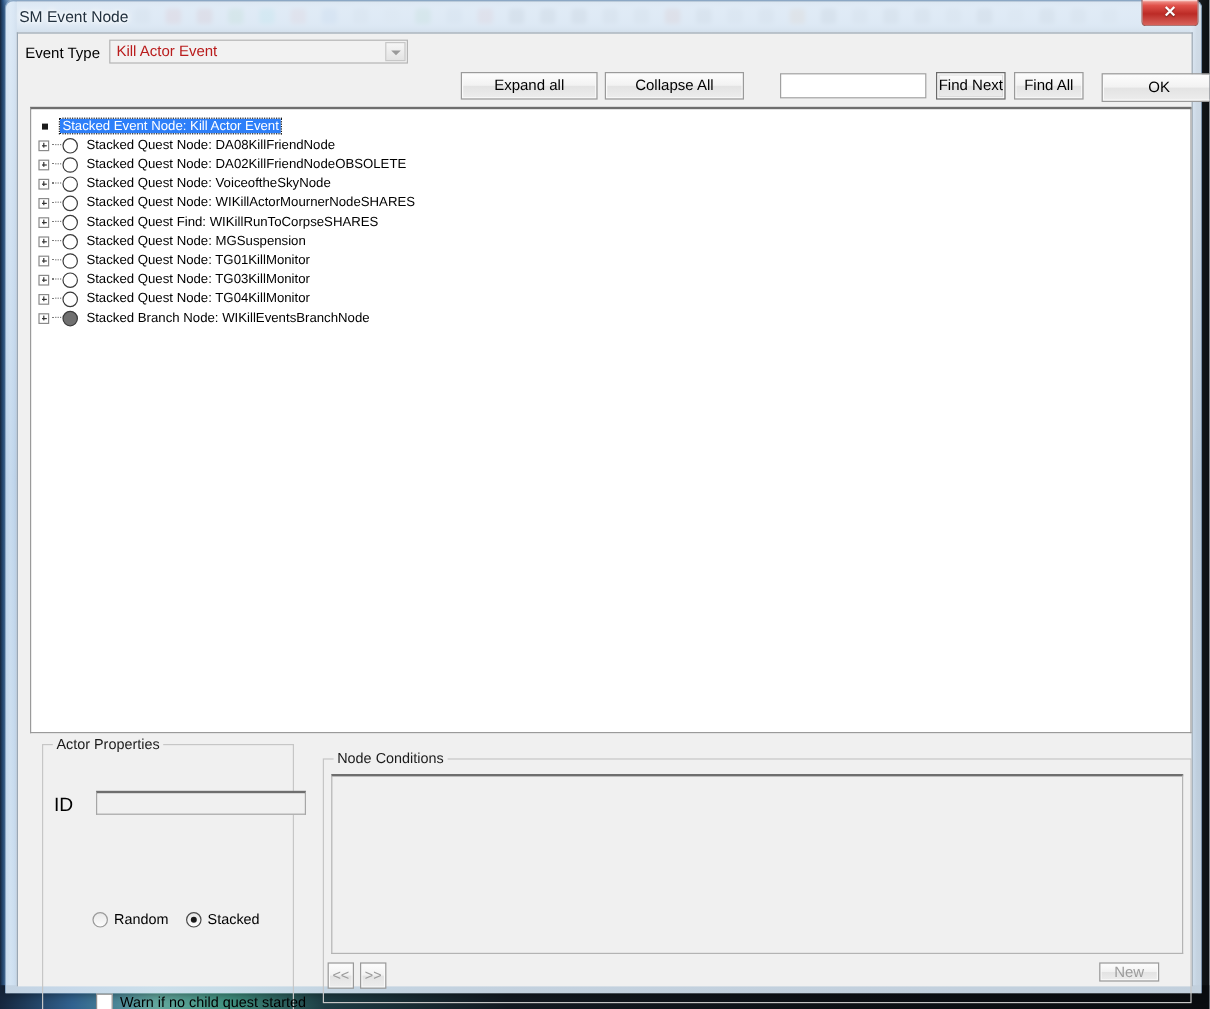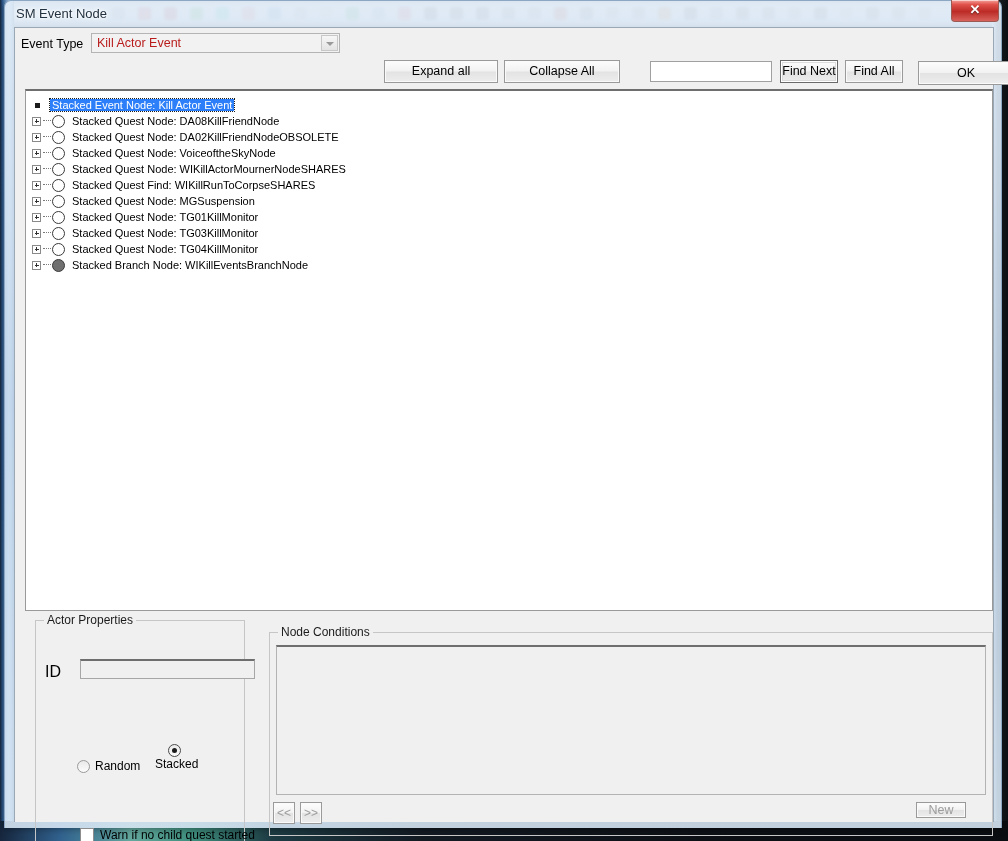--- a/index.html
+++ b/index.html
@@ -326,21 +326,21 @@
   .radio-wrap.checked .radio-dot { border-color: #4a4a4a; }
   .radio-wrap.checked .radio-dot:after {
     content: "";
     position: absolute;
     left: 3px; top: 3px;
     width: 5px; height: 5px;
     border-radius: 50%;
     background: #1b1b1b;
   }
   #radio-random  { left: 62px; top: 731px; }
-  #radio-stacked { left: 140px; top: 716px; flex-direction: column; }
+  #radio-stacked { left: 140px; top: 731px; }
 
   .check-wrap {
     position: absolute;
     display: flex;
     align-items: center;
     font-size: 12px;
     color: #000;
     cursor: pointer;
     white-space: nowrap;
   }

